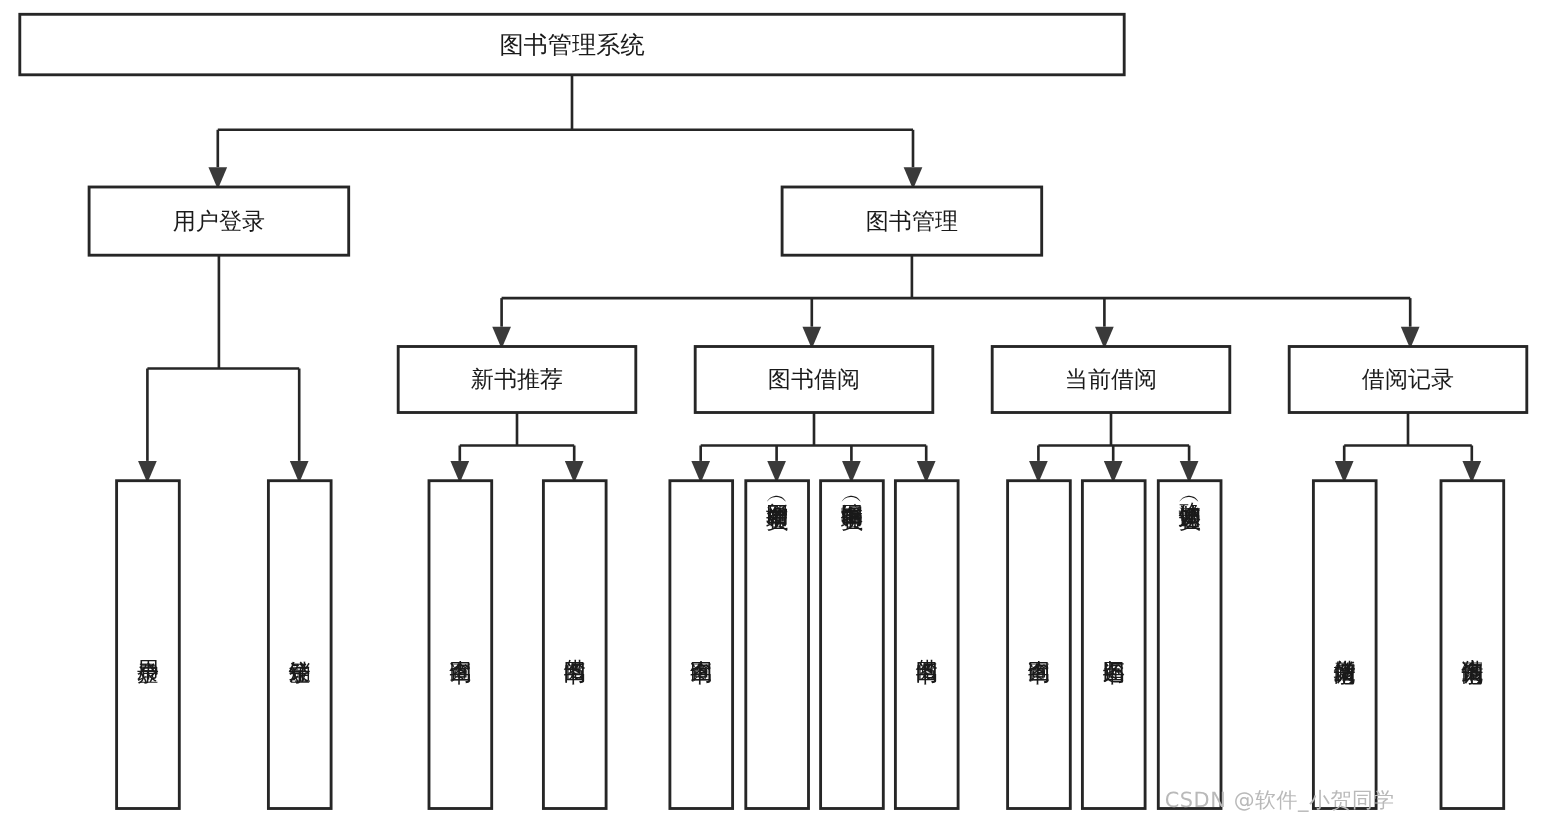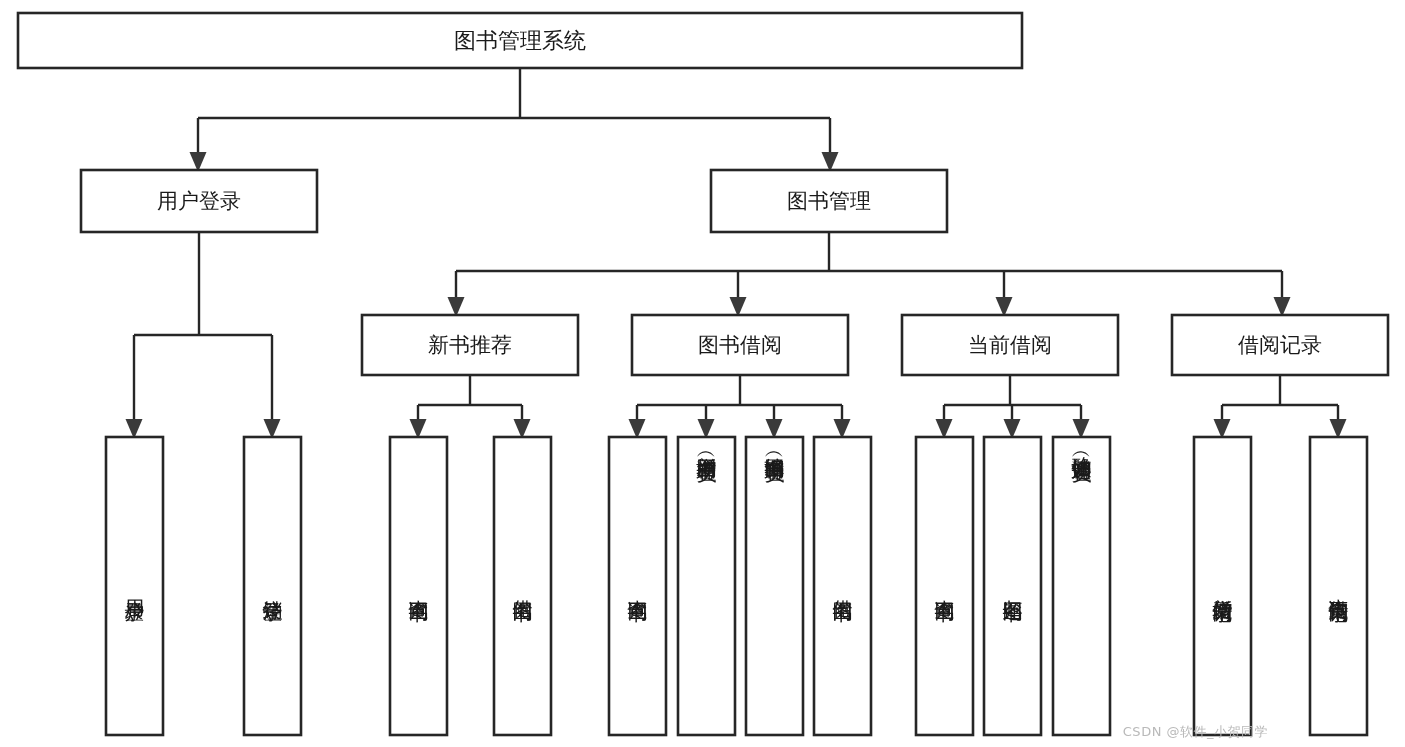--- a/index.html
+++ b/index.html
@@ -74,21 +74,21 @@
   .vlabel.top-anchored {
     justify-content: flex-start;
     padding-top: 4px;
     box-sizing: border-box;
   }
   .watermark {
     position: absolute;
     right: 8px;
     bottom: 6px;
     font-family: "DejaVu Sans", "Liberation Sans", sans-serif;
-    font-size: 13px;
+    font-size: 19px;
     color: #b9b9b9;
     letter-spacing: 0.5px;
     user-select: none;
     white-space: nowrap;
   }
 </style>
 </head>
 <body>
 
 <div id="diagram-root">

